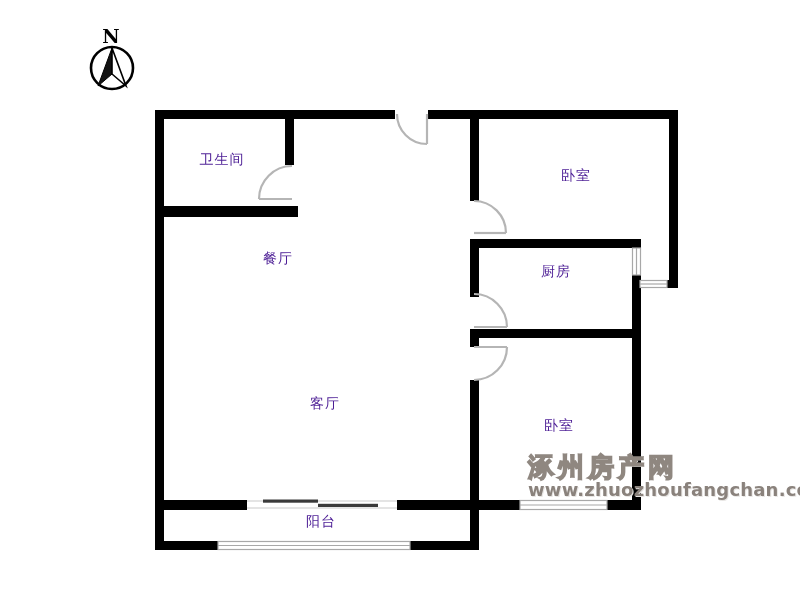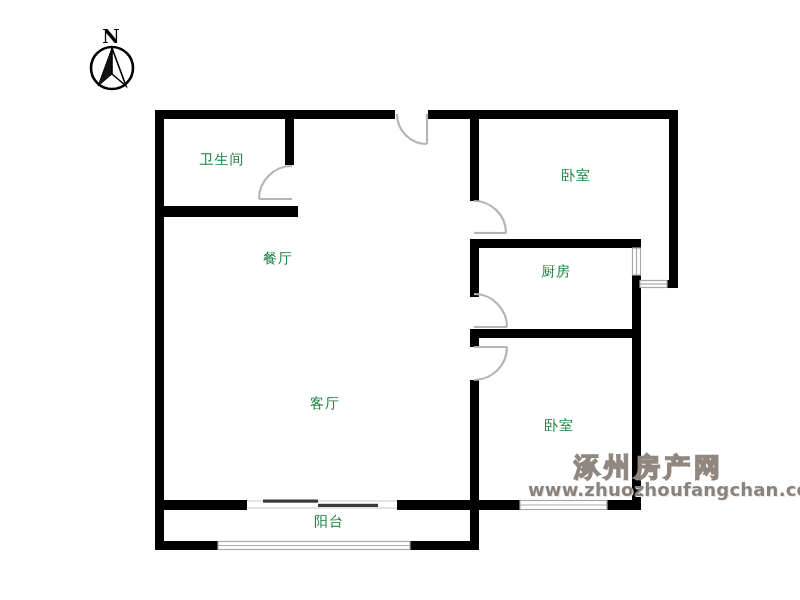--- a/index.html
+++ b/index.html
@@ -4,30 +4,30 @@
 <style>
   html,body { margin:0; padding:0; }
   body {
     width:800px; height:600px; position:relative; overflow:hidden;
     background:#ffffff;
     font-family:"DejaVu Sans", "Liberation Sans", sans-serif;
   }
   #plan-svg { position:absolute; left:0; top:0; }
   .room-label {
     position:absolute; transform:translate(-50%,-50%);
-    font-size:14px; color:#15803d; white-space:nowrap; letter-spacing:1px;
+    font-size:14px; color:#4c1d95; white-space:nowrap; letter-spacing:1px;
   }
   .compass-n {
     position:absolute; left:111px; top:36px; transform:translate(-50%,-50%);
     font-family:"DejaVu Serif","Liberation Serif",serif;
     font-weight:bold; font-size:19px; color:#000;
   }
   .watermark {
     position:absolute; left:528px; top:454px; width:242px;
-    text-align:center; line-height:1.05; pointer-events:none;
+    text-align:left; line-height:1.05; pointer-events:none;
   }
   .watermark-name {
     font-size:26px; font-weight:bold; letter-spacing:4px;
     color:#c9c2bc; -webkit-text-stroke:1.6px #8f8780;
     text-shadow:1px 1px 0 #ffffff;
   }
   .watermark-url {
     font-size:18px; font-weight:bold; letter-spacing:0.2px;
     color:#8a827c; text-shadow:1px 1px 0 #e8e6e4;
   }
@@ -126,18 +126,18 @@
 </svg>
 
 <div class="compass-n">N</div>
 
 <div class="room-label" style="left:222px; top:160px;">卫生间</div>
 <div class="room-label" style="left:278px; top:259px;">餐厅</div>
 <div class="room-label" style="left:313px; top:404px;margin-left:12px;">客厅</div>
 <div class="room-label" style="left:576px; top:176px;">卧室</div>
 <div class="room-label" style="left:556px; top:272px;">厨房</div>
 <div class="room-label" style="left:559px; top:426px;">卧室</div>
-<div class="room-label" style="left:329px; top:522px;">阳台</div>
+<div class="room-label" style="left:321px; top:522px;">阳台</div>
 
 <div class="watermark">
   <div class="watermark-name">涿州房产网</div>
   <div class="watermark-url">www.zhuozhoufangchan.com</div>
 </div>
 
 </body></html>

